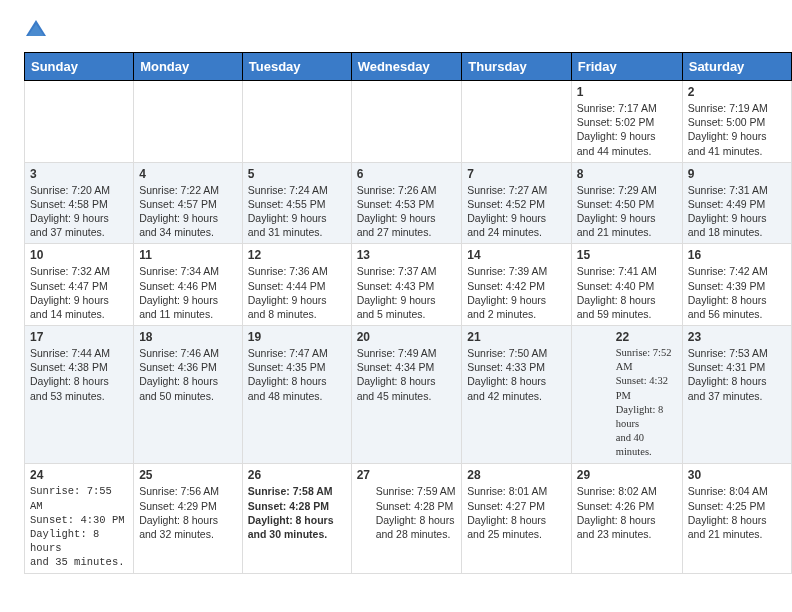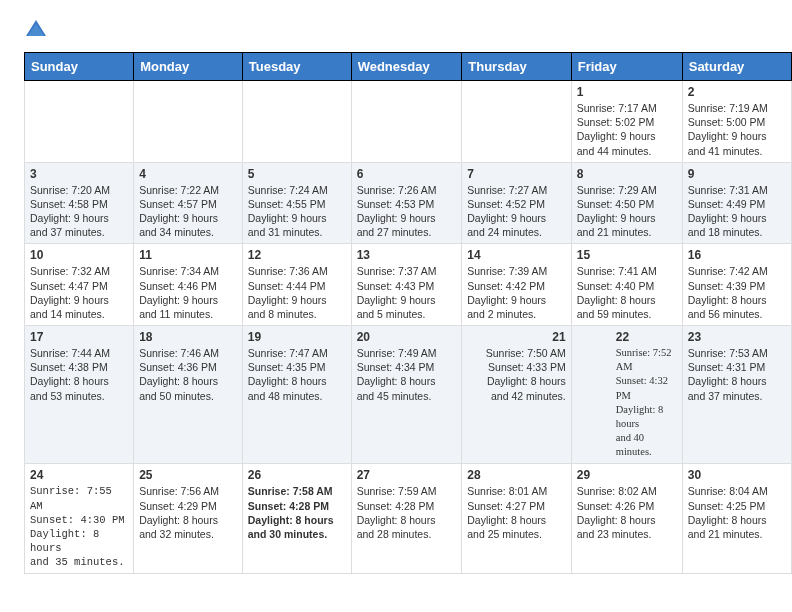--- a/index.html
+++ b/index.html
@@ -238,21 +238,21 @@
 Daylight: 8 hours
 and 48 minutes.</div>
           </td>
           <td style="background: rgb(240, 244, 248);">
             <span class="day-num">20</span>
             <div class="day-info" style="white-space: pre-line;">Sunrise: 7:49 AM
 Sunset: 4:34 PM
 Daylight: 8 hours
 and 45 minutes.</div>
           </td>
-          <td style="background: rgb(240, 244, 248); text-align: right;">
+          <td style="background: rgb(240, 244, 248);">
             <span class="day-num">21</span>
             <div class="day-info" style="white-space: pre-line;">Sunrise: 7:50 AM
 Sunset: 4:33 PM
 Daylight: 8 hours
 and 42 minutes.</div>
           </td>
           <td style="background: rgb(240, 244, 248); padding-left: 44px;">
             <span class="day-num">22</span>
             <div class="day-info" style="white-space: pre-line; font-family: Liberation Serif, serif;">Sunrise: 7:52 AM
 Sunset: 4:32 PM
@@ -284,21 +284,21 @@
           </td>
           <td>
             <span class="day-num">26</span>
             <div class="day-info" style="white-space: pre-line; font-weight: bold;">Sunrise: 7:58 AM
 Sunset: 4:28 PM
 Daylight: 8 hours
 and 30 minutes.</div>
           </td>
           <td>
             <span class="day-num">27</span>
-            <div class="day-info" style="white-space: pre-line;">Sunrise: 7:59 AM
+            <div class="day-info" style="white-space: pre-line; margin-left: 19px;">Sunrise: 7:59 AM
 Sunset: 4:28 PM
 Daylight: 8 hours
 and 28 minutes.</div>
           </td>
           <td>
             <span class="day-num">28</span>
             <div class="day-info" style="white-space: pre-line;">Sunrise: 8:01 AM
 Sunset: 4:27 PM
 Daylight: 8 hours
 and 25 minutes.</div>

